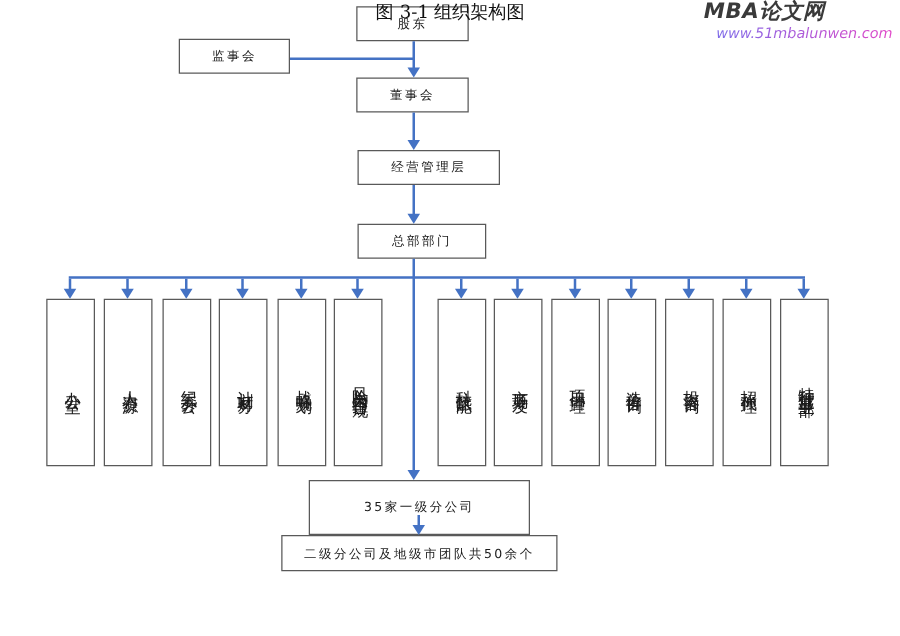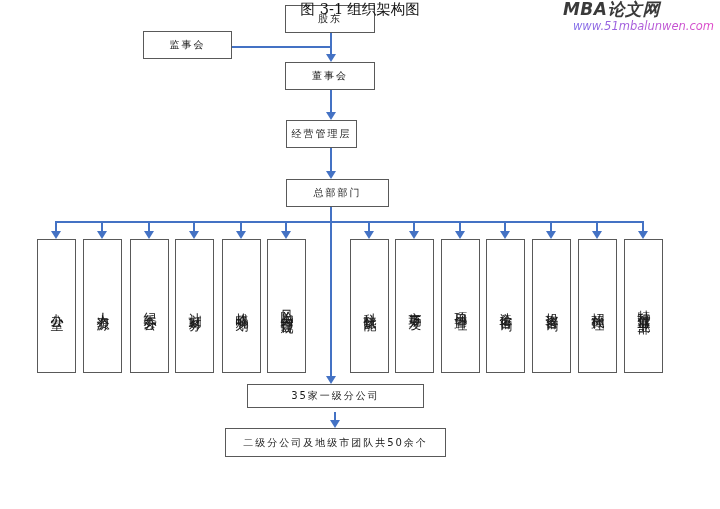--- a/index.html
+++ b/index.html
@@ -42,21 +42,21 @@
   }
 </style>
 </head>
 <body>
 
 <div class="stage">
 
   <div class="node" style="left:285px;top:5px;width:90px;height:28px;">股东</div>
   <div class="node" style="left:143px;top:31px;width:89px;height:28px;">监事会</div>
   <div class="node" style="left:285px;top:62px;width:90px;height:28px;">董事会</div>
-  <div class="node" style="left:286px;top:120px;width:71px;height:28px;">经营管理层</div>
+  <div class="node" style="left:286px;top:120px;width:114px;height:28px;">经营管理层</div>
   <div class="node" style="left:286px;top:179px;width:103px;height:28px;">总部部门</div>
 
   <div class="vline" style="left:330px;top:33px;height:22px;"></div>
   <div class="arrow-down" style="left:326px;top:54px;"></div>
   <div class="hline" style="left:232px;top:46px;width:99px;"></div>
   <div class="vline" style="left:330px;top:90px;height:23px;"></div>
   <div class="arrow-down" style="left:326px;top:112px;"></div>
   <div class="vline" style="left:330px;top:148px;height:24px;"></div>
   <div class="arrow-down" style="left:326px;top:171px;"></div>
   <div class="vline" style="left:330px;top:207px;height:170px;"></div>
@@ -98,21 +98,21 @@
   <div class="node vnode" style="left:222px;top:239px;width:39px;height:134px;">战略规划</div>
   <div class="node vnode" style="left:267px;top:239px;width:39px;height:134px;">风险与内控合规</div>
   <div class="node vnode" style="left:350px;top:239px;width:39px;height:134px;">科技赋能</div>
   <div class="node vnode" style="left:395px;top:239px;width:39px;height:134px;">市场开发</div>
   <div class="node vnode" style="left:441px;top:239px;width:39px;height:134px;">项目管理</div>
   <div class="node vnode" style="left:486px;top:239px;width:39px;height:134px;">造价咨询</div>
   <div class="node vnode" style="left:532px;top:239px;width:39px;height:134px;">投资咨询</div>
   <div class="node vnode" style="left:578px;top:239px;width:39px;height:134px;">招标代理</div>
   <div class="node vnode" style="left:624px;top:239px;width:39px;height:134px;">特种行业事业部</div>
 
-  <div class="node" style="left:247px;top:384px;width:177px;height:24px;">35家一级分公司</div>
+  <div class="node" style="left:247px;top:384px;width:177px;height:44px;">35家一级分公司</div>
   <div class="vline" style="left:334px;top:412px;height:9px;"></div>
   <div class="arrow-down" style="left:330px;top:420px;"></div>
   <div class="node" style="left:225px;top:428px;width:221px;height:29px;">二级分公司及地级市团队共50余个</div>
 
   <div class="caption">
     <span class="pre">图</span><span class="num">3-1</span><span>组织架构图</span>
   </div>
 
   <div class="watermark">
     <div class="wm-name">MBA论文网</div>

